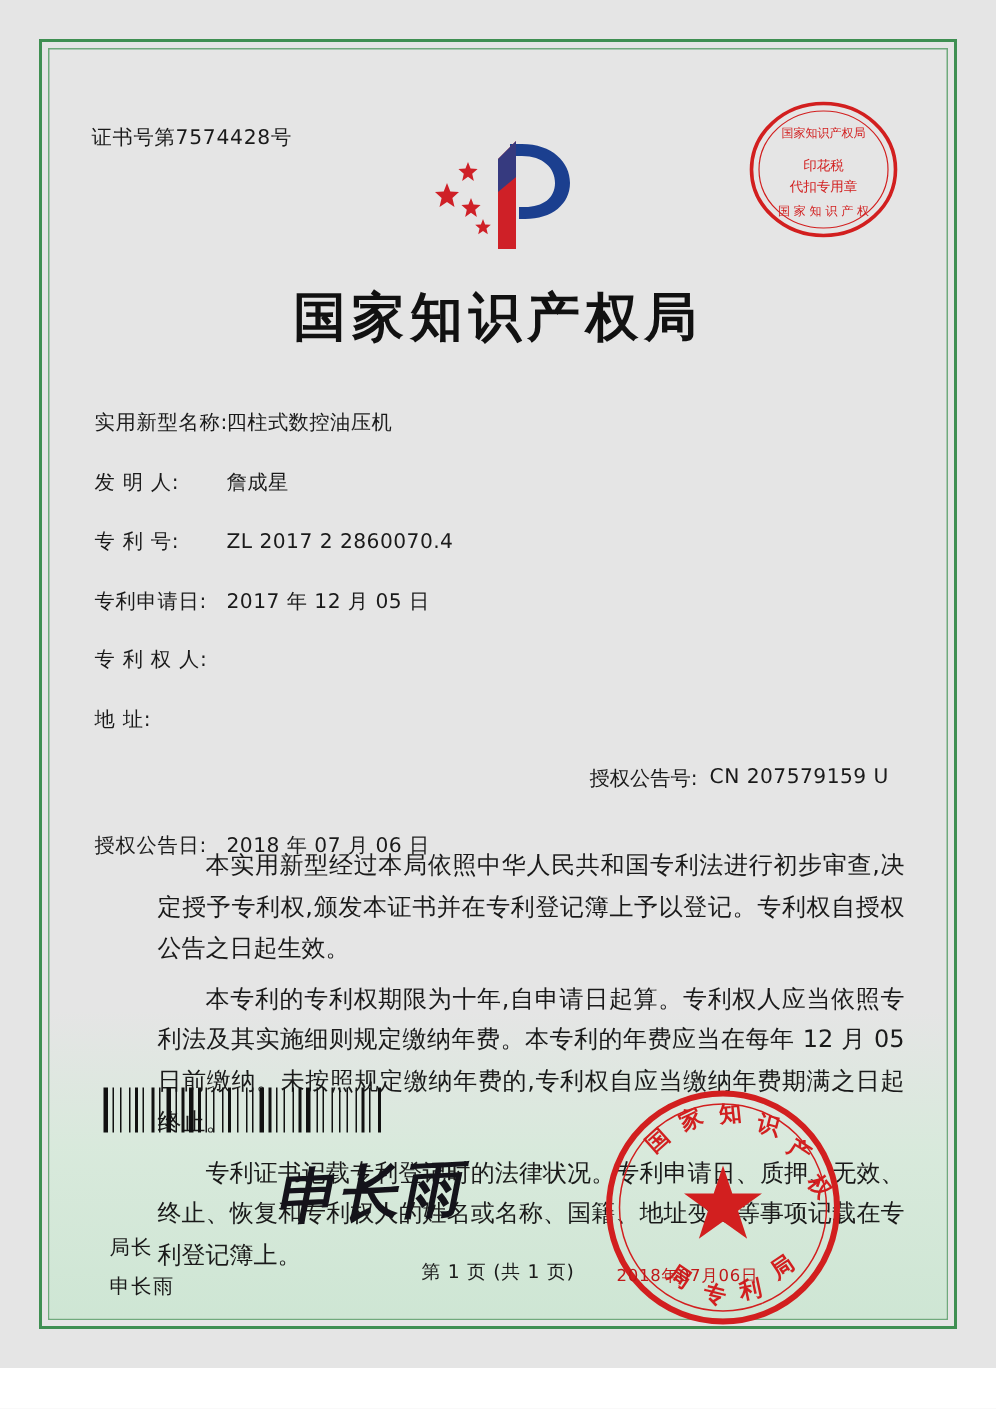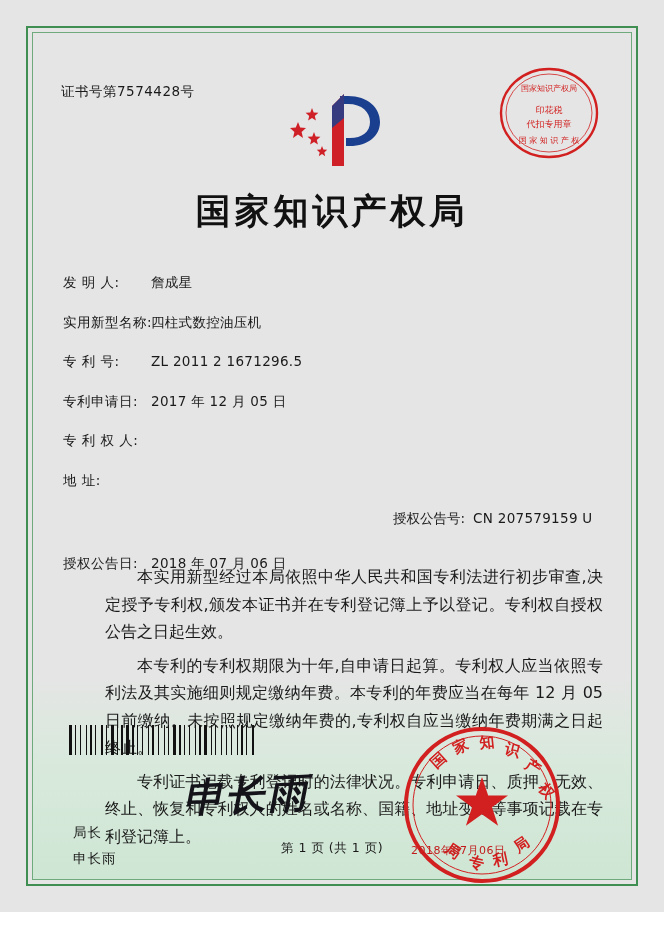--- a/index.html
+++ b/index.html
@@ -281,32 +281,32 @@
           <text x="52" y="82" text-anchor="middle" font-size="8">国 家 知 识 产 权</text>
         </g>
       </svg>
     </div>
 
     <div class="title">国家知识产权局</div>
 
     <div class="fields">
 
       <div class="field-row">
+        <div class="field-label">实用新型名称:</div>
+        <div class="field-value">四柱式数控油压机</div>
+      </div>
+
+      <div class="field-row">
         <div class="field-label">发 明 人:</div>
         <div class="field-value">詹成星</div>
       </div>
 
       <div class="field-row">
-        <div class="field-label">实用新型名称:</div>
-        <div class="field-value">四柱式数控油压机</div>
-      </div>
-
-      <div class="field-row">
         <div class="field-label">专 利 号:</div>
-        <div class="field-value">ZL 2011 2 1671296.5</div>
+        <div class="field-value">ZL 2017 2 2860070.4</div>
       </div>
 
       <div class="field-row">
         <div class="field-label">专利申请日:</div>
         <div class="field-value">2017 年 12 月 05 日</div>
       </div>
 
       <div class="field-row">
         <div class="field-label">专 利 权 人:</div>
       </div>

